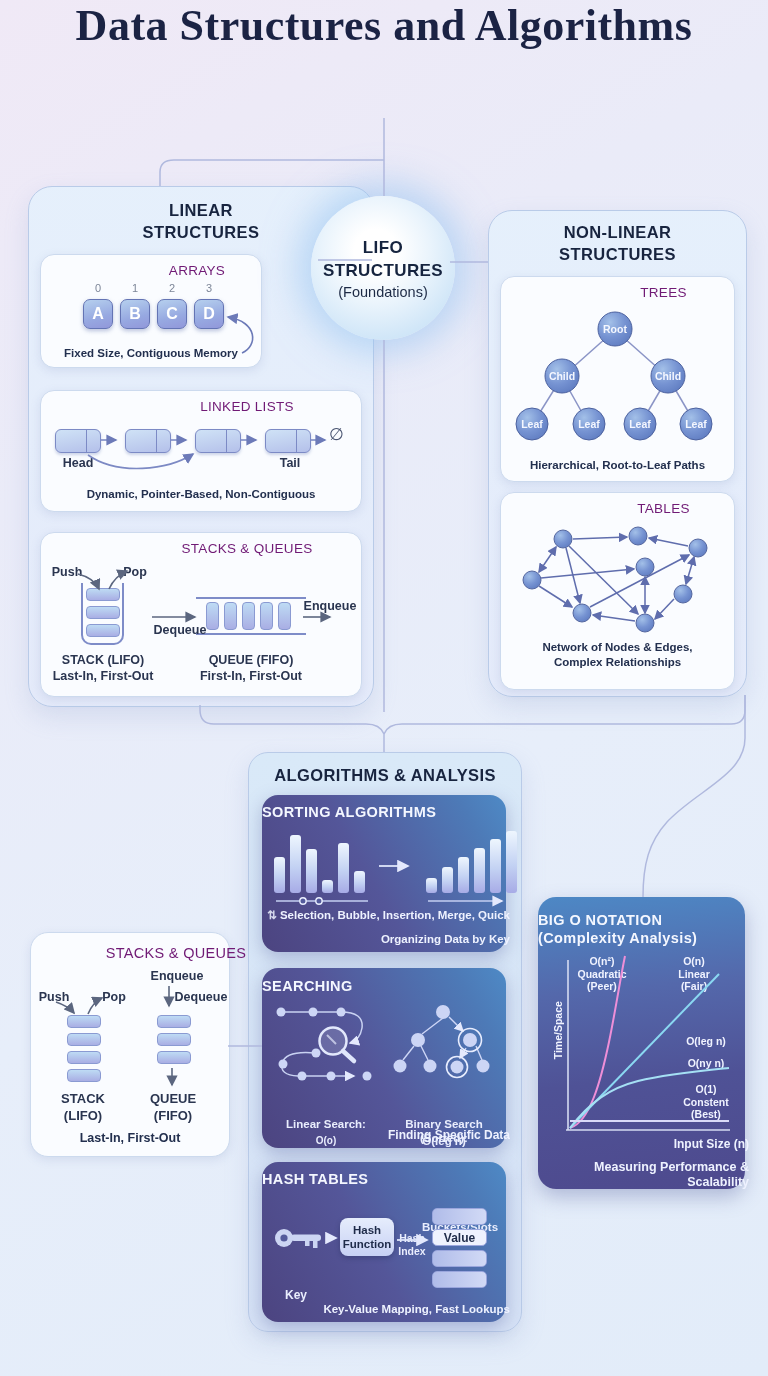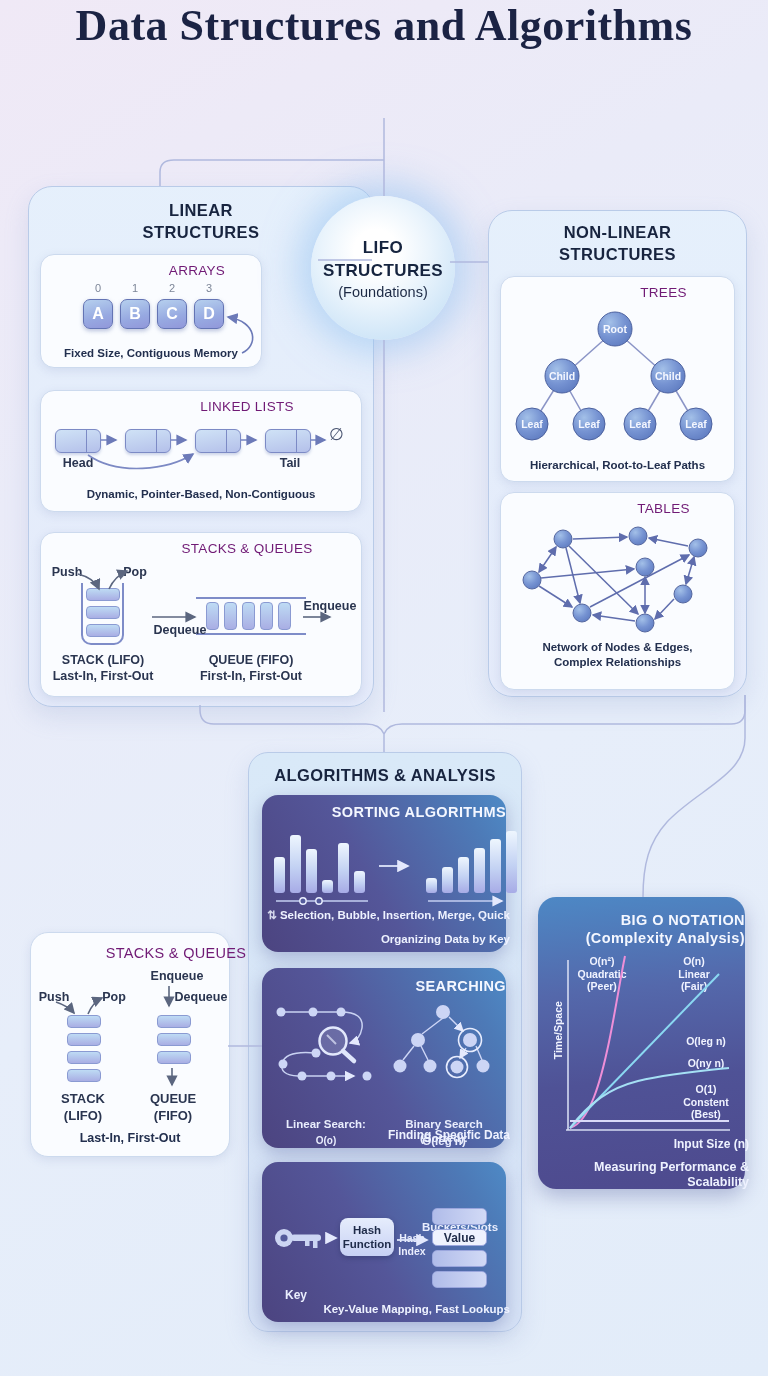--- a/index.html
+++ b/index.html
@@ -14,21 +14,21 @@
   .card{position:absolute;background:#fafcff;border:1.5px solid #ccdaee;border-radius:14px;
     box-shadow:0 3px 10px rgba(120,140,190,.18);}
   .dark{position:absolute;background:linear-gradient(60deg,#4c4480 0%,#545699 45%,#4d7ab7 85%,#4e8ac6 100%);
     border-radius:16px;box-shadow:0 6px 18px rgba(90,100,160,.38);}
   .darkb{position:absolute;background:linear-gradient(175deg,#4d88c5 0%,#5468ab 32%,#4f5296 62%,#4e4a8e 100%);
     border-radius:18px;box-shadow:0 8px 20px rgba(90,100,160,.38);}
   .hd{position:absolute;left:0;width:100%;text-align:center;font-weight:bold;color:#18243f;
     font-size:16.5px;line-height:22px;letter-spacing:.4px;}
   .ct{position:absolute;left:0;width:100%;text-align:center;font-weight:normal;color:#701a75;
     font-size:13.5px;letter-spacing:.3px;margin-left:46px;}
-  .ctw{position:absolute;left:0;width:100%;text-align:right;font-weight:bold;color:#f4f7ff;
+  .ctw{position:absolute;left:0;width:100%;text-align:left;font-weight:bold;color:#f4f7ff;
     font-size:14.5px;letter-spacing:.4px;line-height:18px;}
   .cap{position:absolute;left:0;width:100%;text-align:center;font-weight:bold;color:#222f4e;font-size:11.5px;line-height:15px;}
   .capw{position:absolute;left:4px;width:100%;text-align:right;font-weight:bold;color:#eef2ff;font-size:11.5px;line-height:15px;}
   .lbl{position:absolute;font-weight:bold;color:#2a3550;font-size:11.5px;text-align:center;line-height:14px;}
   .lblw{position:absolute;font-weight:bold;color:#e9edfd;font-size:11px;text-align:center;line-height:14px;margin-top:28px;}
   .bol{position:absolute;color:#f0f3ff;font-size:10.5px;line-height:12.5px;text-align:center;font-weight:bold;}
   .row{position:absolute;display:flex;gap:7px;}
   .idx{width:30px;text-align:center;color:#7d8698;font-size:11px;}
   .cell{width:30px;height:30px;border-radius:7px;box-sizing:border-box;
     background:linear-gradient(165deg,#b6d0ee 0%,#97a9e1 60%,#9197da 100%);
@@ -199,20 +199,21 @@
   <div class="dark" style="left:262px;top:968px;width:244px;height:180px;">
     <div class="ctw" style="top:9px;">SEARCHING</div>
     <div class="lblw" style="left:8px;top:121px;width:112px;font-size:11.5px;">Linear Search:</div>
     <div class="lblw" style="left:8px;top:138px;width:112px;font-size:10px;">O(o)</div>
     <div class="lblw" style="left:124px;top:121px;width:116px;font-size:11.5px;">Binary Search (Sorted):</div>
     <div class="lblw" style="left:124px;top:138px;width:116px;font-size:11.5px;">O(leg n)</div>
     <div class="capw" style="top:160px;font-size:12px;">Finding Specific Data</div>
   </div>
 
   <div class="dark" style="left:262px;top:1162px;width:244px;height:160px;">
+    <div class="ctw" style="top:8px;">HASH TABLES</div>
     <div class="lblw" style="left:150px;top:30px;width:96px;font-size:11.5px;">Buckets/Slots</div>
     <div class="hashbox">
       <div>Hash</div>
       <div>Function</div>
     </div>
     <div class="lblw" style="left:122px;top:42px;width:56px;font-size:10.5px;line-height:13px;">
       <div>Hash</div>
       <div>Index</div>
     </div>
     <div class="slot" style="top:46px;"></div>

